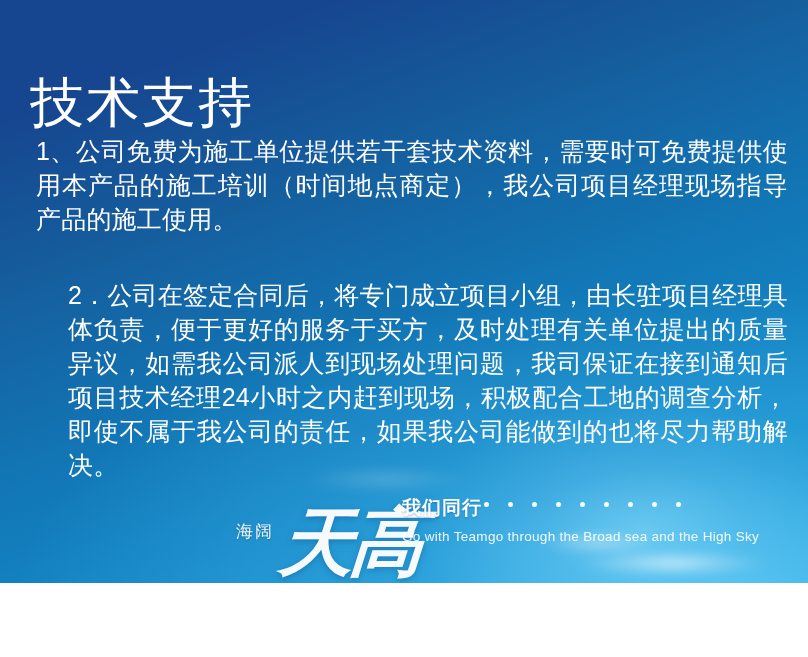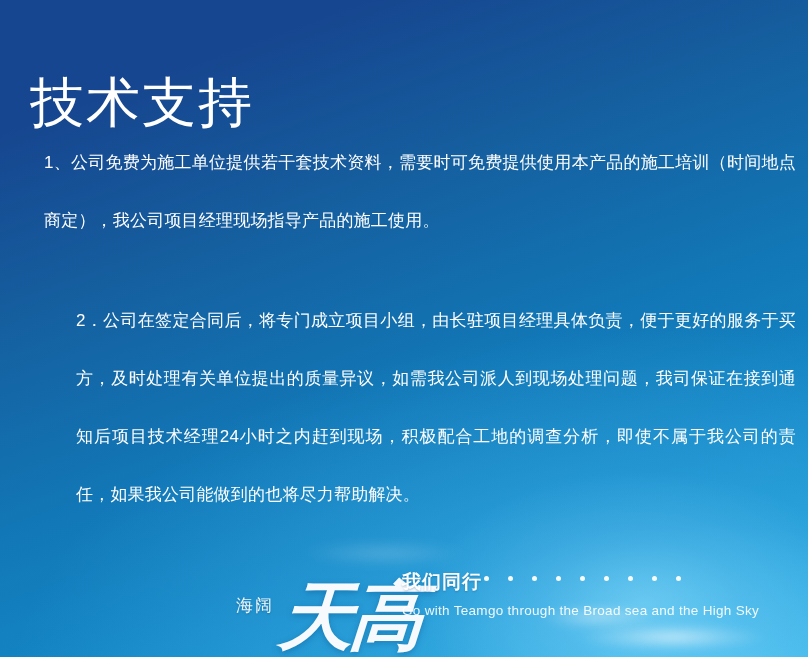--- a/index.html
+++ b/index.html
@@ -8,21 +8,21 @@
     padding: 0;
     background: #ffffff;
   }
   body {
     font-family: "Liberation Sans", "DejaVu Sans", sans-serif;
   }
 
   .slide {
     position: relative;
     width: 808px;
-    height: 657px;
+    height: 583px;
     overflow: hidden;
     
     background:
       radial-gradient(140% 90% at 88% 105%, rgba(90,200,245,0.95) 0%, rgba(60,175,230,0.55) 28%, rgba(30,130,200,0.0) 62%),
       linear-gradient(160deg, #16468f 0%, #16468f 14%, #155f9f 34%, #1277b6 56%, #1488c7 76%, #18a0d8 100%);
   }
 
   
   .sky-haze {
     position: absolute;
@@ -73,26 +73,26 @@
     font-size: 54px;
     line-height: 64px;
     letter-spacing: 2px;
     font-weight: 400;
     white-space: nowrap;
   }
 
   
   .body-copy {
     position: absolute;
-    left: 44px;
+    left: 36px;
     top: 134px;
     width: 752px;
     color: #ffffff;
-    font-size: 17px;
-    line-height: 58px;
+    font-size: 25px;
+    line-height: 34px;
     letter-spacing: 0.2px;
   }
   .para {
     margin: 0;
     text-align: justify;
     text-justify: inter-character;
   }
   .para + .para {
     margin-top: 42px;
     margin-left: 32px;

